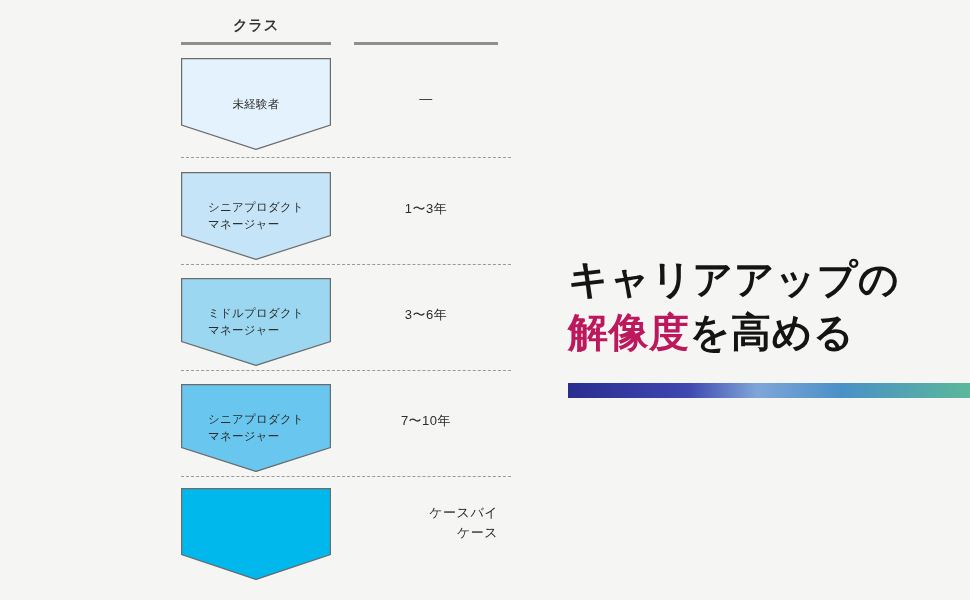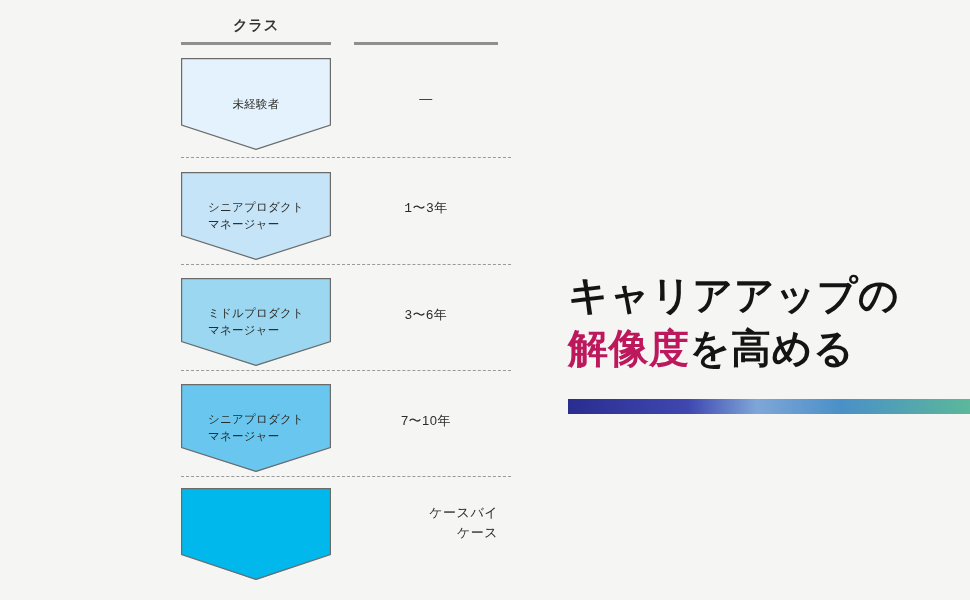--- a/index.html
+++ b/index.html
@@ -56,21 +56,21 @@
   }
 
   .exp{
     position:absolute;left:343px;width:144px;
     text-align:center;
     color:#2b2b28;font-size:13px;line-height:1.5;
     letter-spacing:.5px;
   }
 
   
-  #right{position:absolute;left:568px;top:0;width:402px;height:466px;margin-top:16px;}
+  #right{position:absolute;left:568px;top:0;width:402px;height:466px;}
 
   .headline{
     position:absolute;left:0;top:253px;width:402px;
     font-size:40px;font-weight:700;
     line-height:1.32;
     letter-spacing:.5px;
     color:#141414;
     white-space:nowrap;
   }
   .headline .hl{color:#2f33a8;}
@@ -118,21 +118,21 @@
           <div class="fill"></div>
           <svg viewBox="0 0 150 88" preserveAspectRatio="none">
             <polygon points="0.6,0.6 149.4,0.6 149.4,63.5 75,87.4 0.6,63.5" fill="none" stroke="#6b6b69" stroke-width="1.2"></polygon>
           </svg>
         </div>
         <div class="lbl">
           <span>シニアプロダクト</span><br>
           <span>マネージャー</span>
         </div>
       </div>
-      <div class="exp" style="top:199px;font-family:Liberation Mono, monospace;">
+      <div class="exp" style="top:199px;">
         <span>1〜3年</span>
       </div>
       <div class="sep" style="top: 264px; border-top-color: rgb(154, 154, 152);"></div>
     </div>
 
     <div class="row">
       <div class="chev" style="top:278px;height:88px;--fill:#9bd7f0;--shoulder:72%;">
         <div class="skin">
           <div class="fill"></div>
           <svg viewBox="0 0 150 88" preserveAspectRatio="none">

